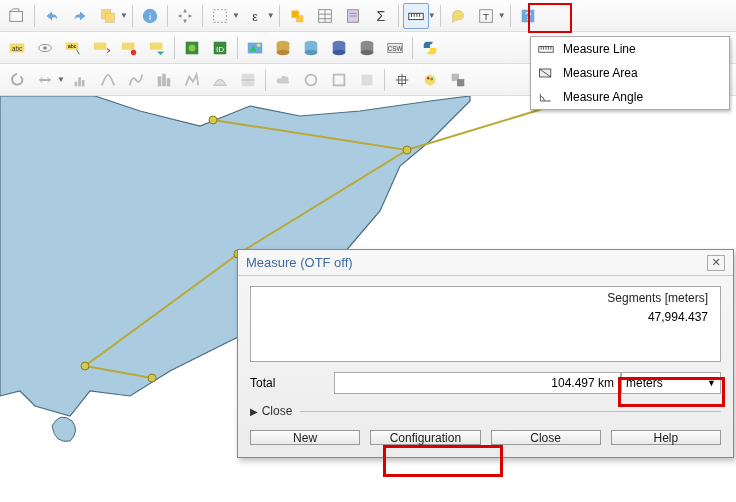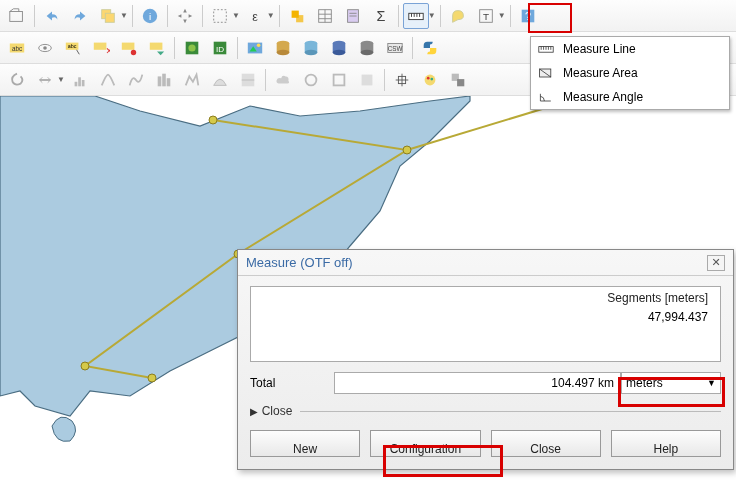--- a/index.html
+++ b/index.html
@@ -137,25 +137,25 @@
   }
   .info-row { margin-top: 10px; display:flex; align-items:center; gap:4px; color:#333;}
   .info-row .tri { font-size: 10px; }
   .info-line {
     flex:1; height:1px; background:#bbb; margin-left:4px;
   }
   .btn-row {
     display: flex; gap: 10px; margin-top: 12px; justify-content: space-between;
   }
   .dbtn {
-    flex:1; height: 27px;
+    flex:1; height: 15px;
     border: 1px solid #999;
     background: linear-gradient(#fdfdfd,#e8e8e8);
     font-size: 12px; color:#222;
-    display:flex; align-items:flex-end; justify-content:center;
+    display:flex; align-items:flex-start; justify-content:center;
   }
   .red-box-unit {
     position: absolute;
     top: 127px; left: 380px;
     width: 107px; height: 30px;
     border: 3px solid #d80000;
   }
   .red-box-config {
     position: absolute;
     top: 195px; left: 145px;

